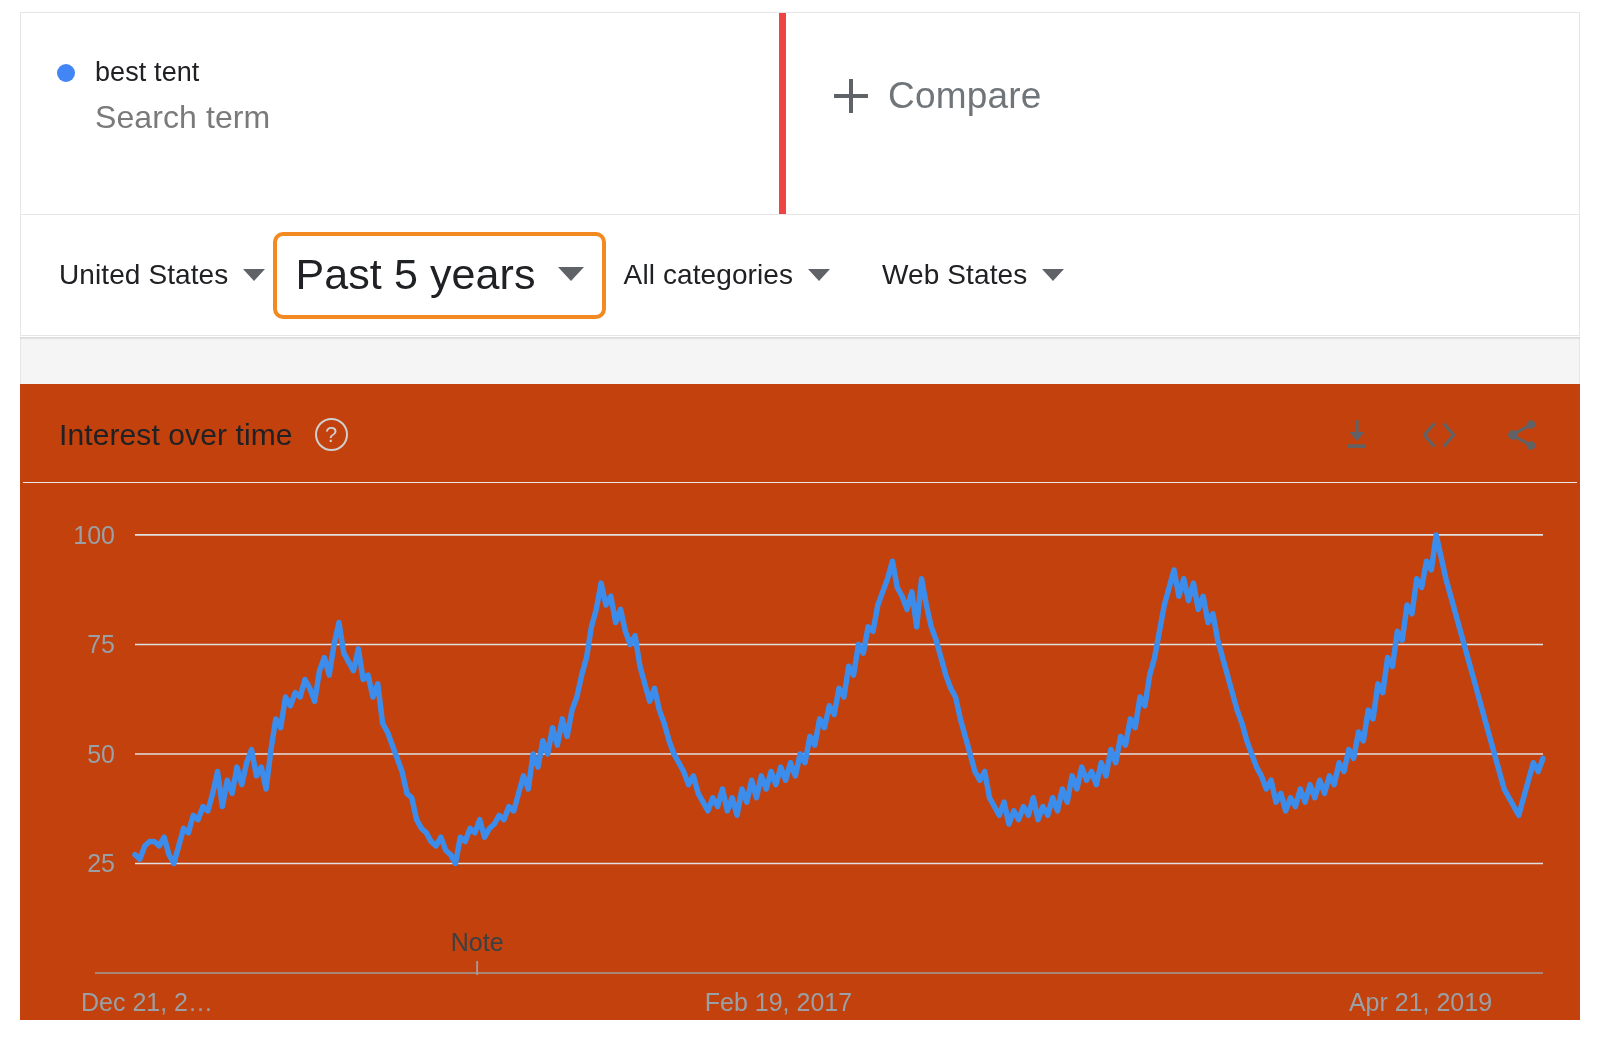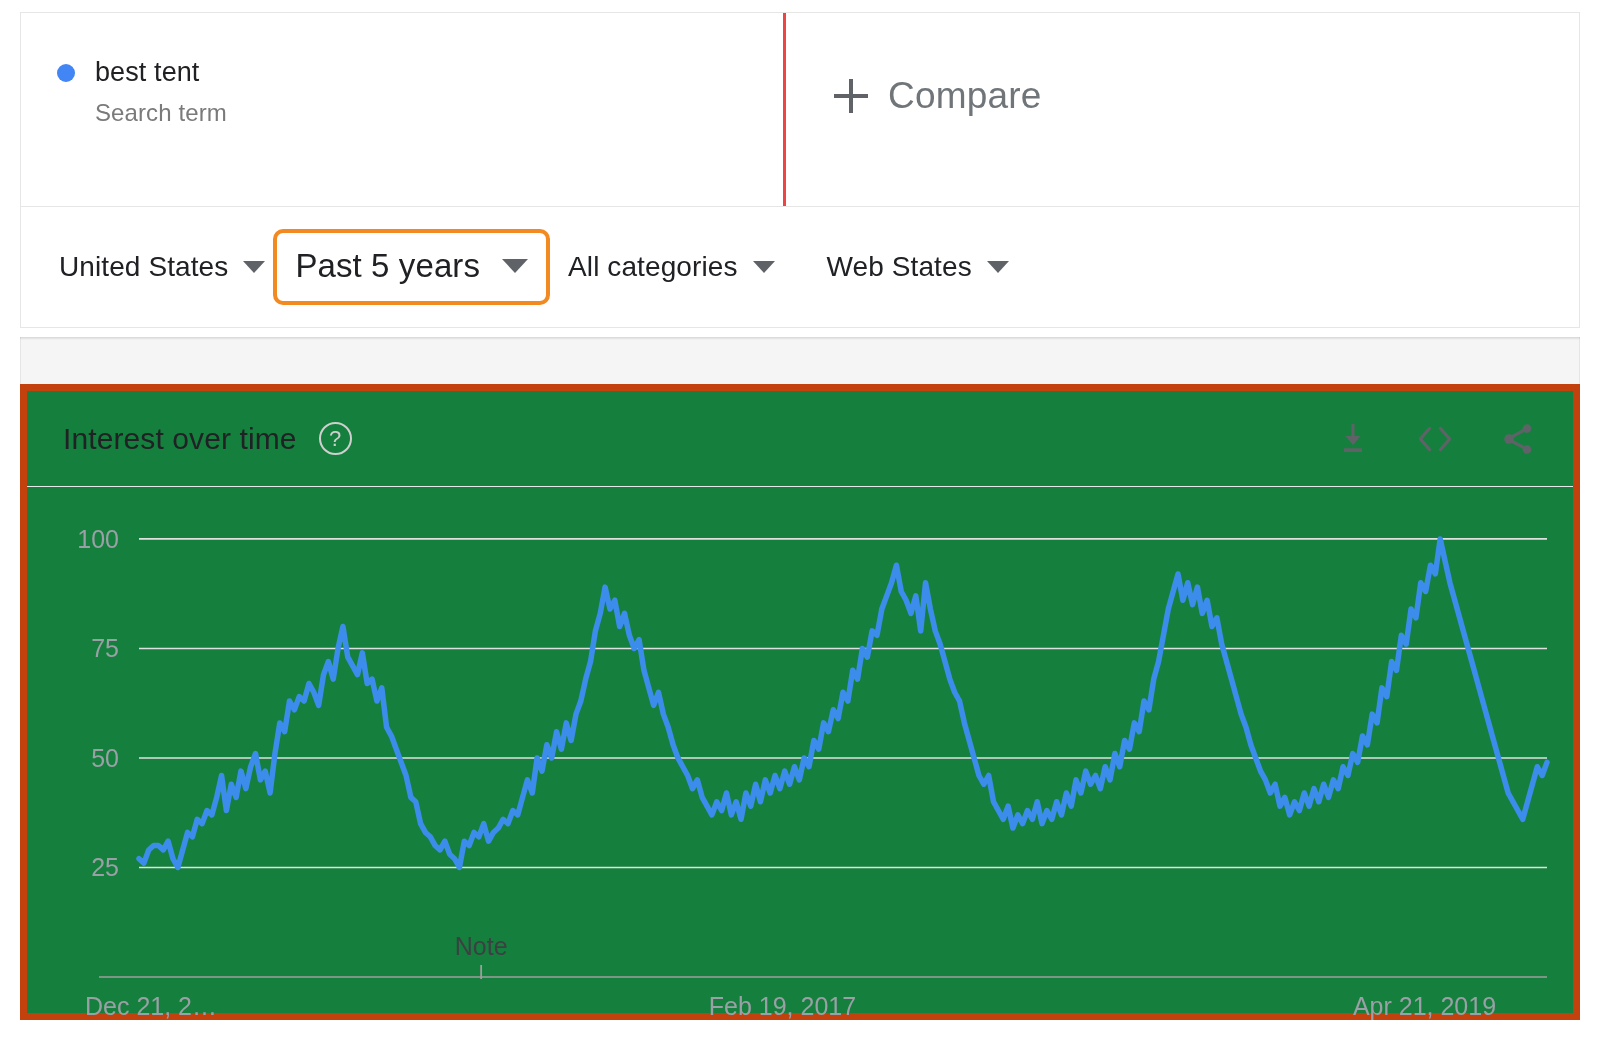--- a/index.html
+++ b/index.html
@@ -17,34 +17,34 @@
   .top-card {
     position: absolute; left: 20px; top: 12px;
     width: 1560px; height: 202px;
     background: #fff;
     border: 1px solid #e6e6e6;
     border-bottom: none;
     display: flex;
   }
   .term-pane {
     width: 765px; height: 100%;
-    border-right: 3px solid #ef4444;
+    border-right: 7px solid #ef4444;
     padding: 44px 0 0 36px;
     position: relative;
   }
   .term-row { display: flex; align-items: center; }
   .term-dot {
     width: 18px; height: 18px; border-radius: 50%;
     background: #4285f4; margin-right: 20px; flex: none;
   }
   .term-title {
     font-size: 27px; color: #202124; font-weight: 400; letter-spacing: .1px;
   }
   .term-sub {
-    font-size: 24px; color: #7a7a7a; font-weight: 400;
+    font-size: 32px; color: #7a7a7a; font-weight: 400;
     margin-left: 38px; margin-top: 11px; letter-spacing: .1px;
   }
   .compare-pane {
     flex: 1; height: 100%;
     display: flex; align-items: flex-start;
     padding: 62px 0 0 48px;
   }
   .compare-btn {
     display: flex; align-items: center; cursor: pointer; background: none; border: none; padding: 0;
   }
@@ -56,21 +56,21 @@
   }
   .plus-icon::before { left: 0; top: 15px; width: 34px; height: 4px; }
   .plus-icon::after { top: 0; left: 15px; height: 34px; width: 4px; }
   .compare-label {
     font-size: 37px; color: #70757a; font-weight: 400; letter-spacing: .2px;
     font-family: "Liberation Sans", sans-serif;
   }
 
   
   .filter-card {
-    position: absolute; left: 20px; top: 206px;
+    position: absolute; left: 20px; top: 214px;
     width: 1560px; height: 122px;
     background: #fff;
     border: 1px solid #e6e6e6;
     display: flex; align-items: center;
     padding-left: 38px;
   }
   .filter { display: flex; align-items: center; cursor: pointer; }
   .filter-text {
     font-size: 28px; color: #202124; font-weight: 400; letter-spacing: .1px;
     white-space: nowrap;
@@ -86,21 +86,21 @@
 
   .filter-highlight {
     border: 4px solid #f28a21;
     border-radius: 10px;
     padding: 14px 18px 16px 18px;
     margin-left: 8px;
     display: flex; align-items: center;
     background: #fff;
     cursor: pointer;
   }
-  .filter-highlight .filter-text { font-size: 33px; text-align: right; }
+  .filter-highlight .filter-text { font-size: 43px; text-align: right; }
   .filter-highlight .caret {
     border-left-width: 13px; border-right-width: 13px; border-top-width: 14px;
     margin-left: 22px;
   }
 
   
   .spacer-strip {
     position: absolute; left: 20px; top: 337px;
     width: 1560px; height: 47px;
     background: #f5f5f5;
@@ -109,22 +109,22 @@
   }
   .strip-shadow {
     position: absolute; left: 20px; top: 337px; width: 1560px; height: 3px;
     background: linear-gradient(to bottom, rgba(0,0,0,.13), rgba(0,0,0,0));
   }
 
   
   .chart-card {
     position: absolute; left: 20px; top: 384px;
     width: 1560px; height: 636px;
-    background: #15803d;
-    border: 7px solid #c2410c;
+    background: #c2410c;
+    border: 3px solid #c2410c;
   }
   .chart-header {
     height: 96px; display: flex; align-items: center;
     padding: 0 36px 0 36px;
     border-bottom: 1px solid #e8e8e8;
   }
   .chart-title {
     font-size: 30px; color: #202124; font-weight: 400; letter-spacing: .1px;
   }
   .help-icon {

